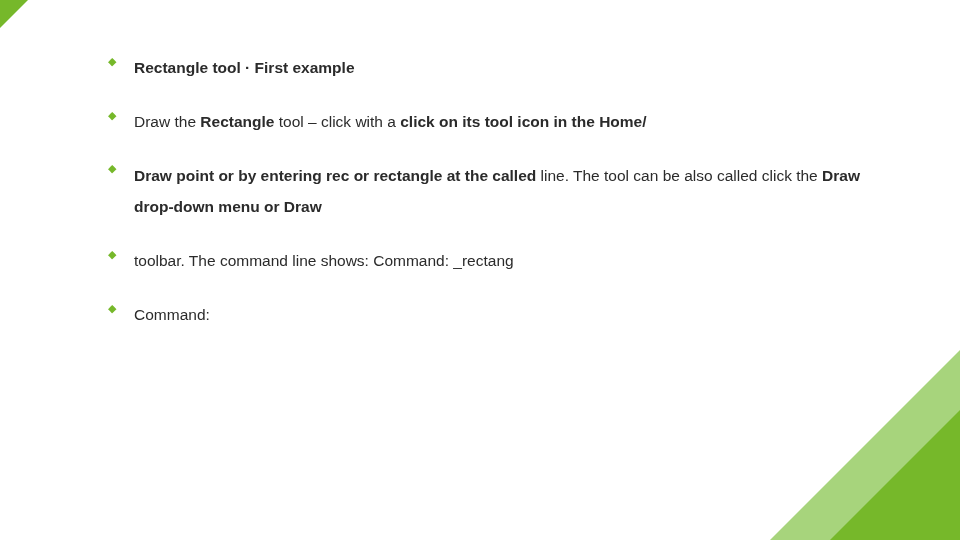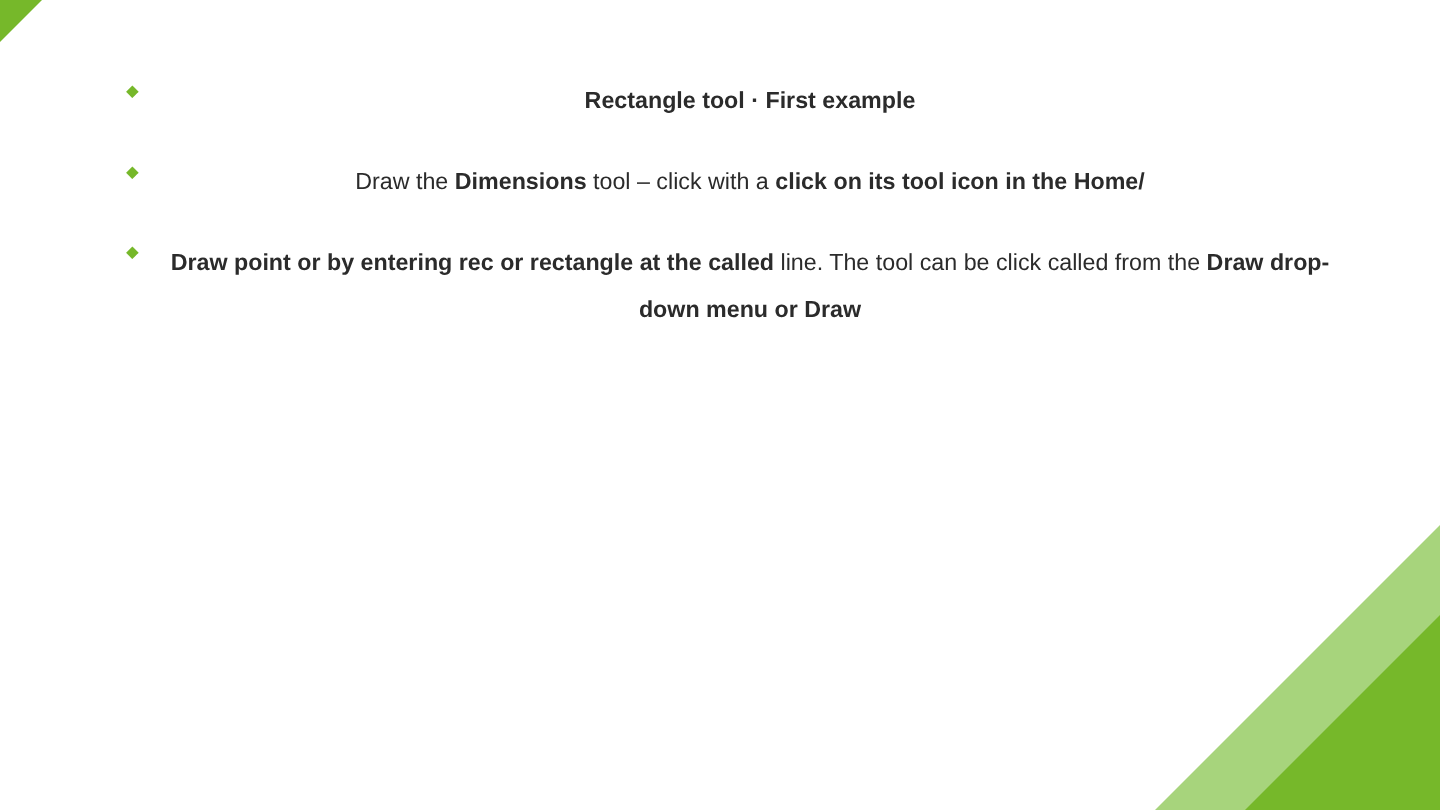--- a/index.html
+++ b/index.html
@@ -48,23 +48,22 @@
     right: 0;
     bottom: 0;
     width: 0;
     height: 0;
     border-bottom: 130px solid #76b82a;
     border-left: 130px solid transparent;
   }
 
   .content {
     position: relative;
-    padding: 52px 70px 0 84px;
+    padding: 52px 70px 0 108px;
     z-index: 1;
-    text-align: center;
   }
 
   ul.bullets {
     list-style: none;
     padding: 0;
     margin: 0;
   }
   ul.bullets > li {
     position: relative;
     padding-left: 26px;
@@ -94,25 +93,31 @@
 <div class="corner-bottom-right"></div>
 
 <div class="content">
   <ul class="bullets">
 
     <li>
       <span class="b">Rectangle tool</span><span class="b"> · First example</span>
     </li>
 
     <li>
-      <span> Draw the </span><span class="b">Dimensions</span><span> tool – click with a </span><span class="bi">click</span><span class="bi"> on its tool icon in the </span><span class="bi">Home/</span>
+      <span> Draw the </span><span class="b">Rectangle</span><span> tool – click with a </span><span class="bi">click</span><span class="bi"> on its tool icon in the </span><span class="bi">Home/</span>
     </li>
 
     <li>
-      <span class="b">Draw</span><span class="b"> point or by </span><span class="bi">entering</span><span class="bi">  rec  or  rectangle  at the called </span><span class="u">line</span><span>. The tool can be click called from the </span><span class="b">Draw</span><span class="b"> drop-down menu or </span><span class="b">Draw</span>
+      <span class="b">Draw</span><span class="b"> point or by </span><span class="bi">entering</span><span class="bi">  rec  or  rectangle  at the called </span><span class="u">line</span><span>. The tool can be also called click the </span><span class="b">Draw</span><span class="b"> drop-down menu or </span><span class="b">Draw</span>
+    </li>
+
+    <li>
+      <span>toolbar. The command line shows: Command: _rectang</span>
     </li>
 
 
 
-
+    <li>
+      <span>Command:</span>
+    </li>
 
   </ul>
 </div>
 
 </body></html>

